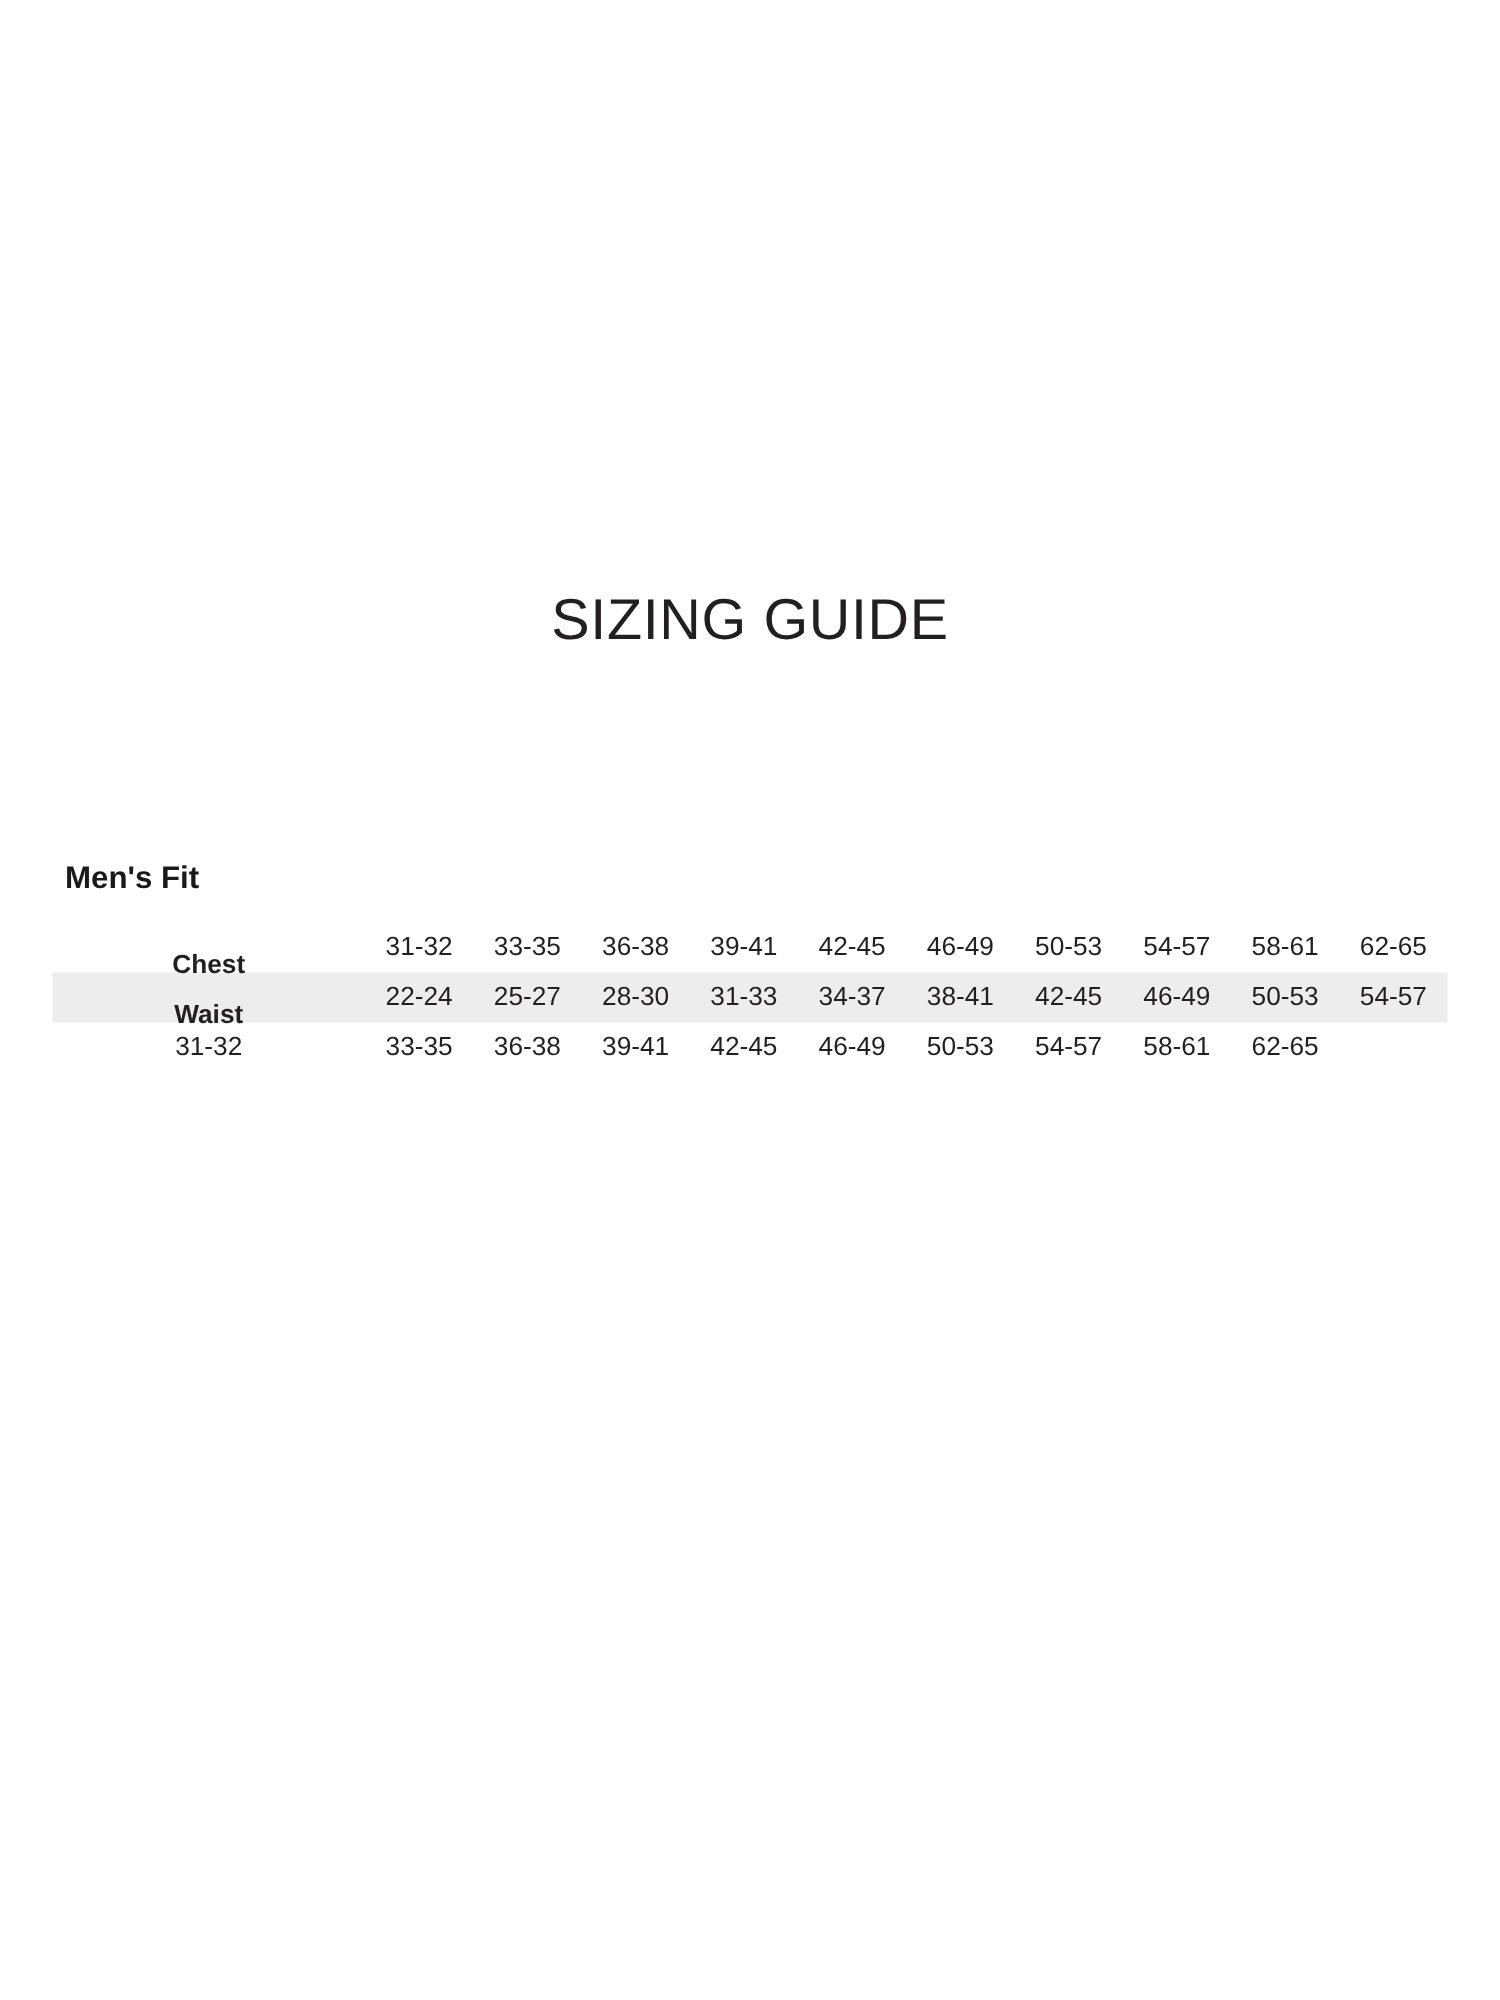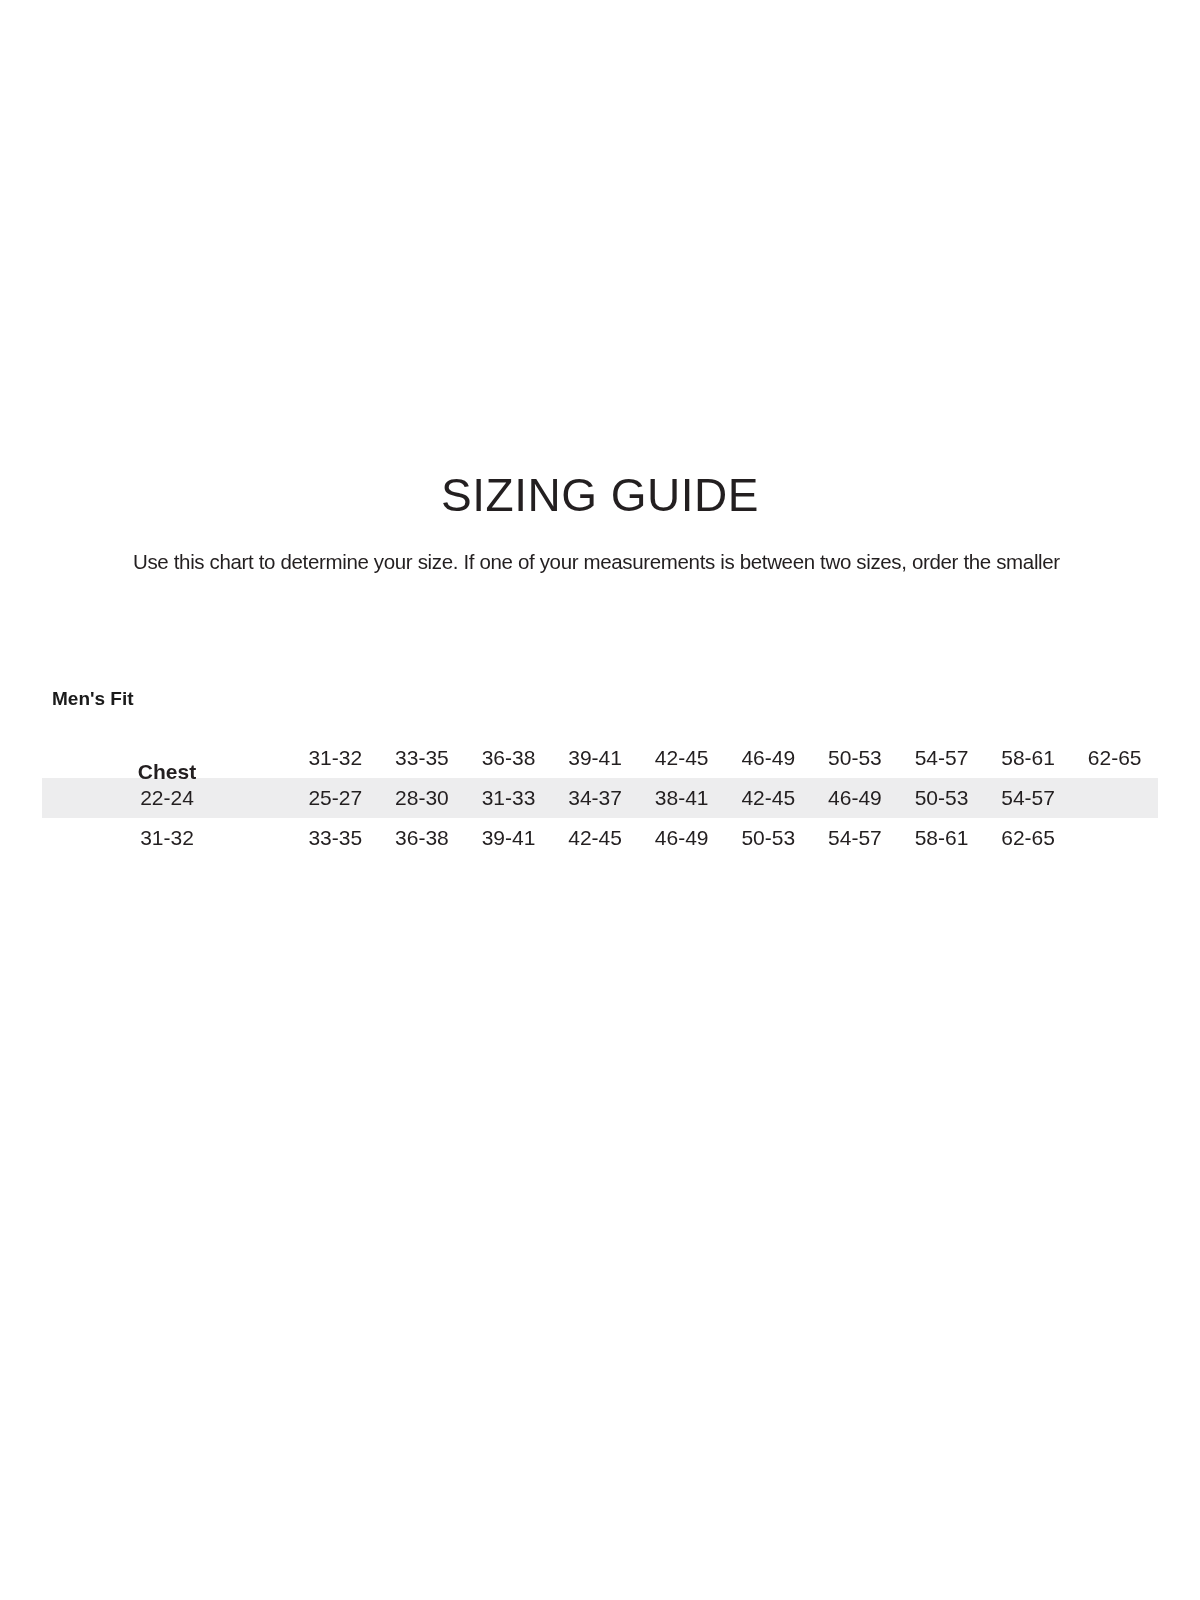--- a/index.html
+++ b/index.html
@@ -35,21 +35,21 @@
     font-size: 20.5px;
     line-height: 32px;
     letter-spacing: -0.35px;
     color: #231F20;
     white-space: nowrap;
   }
   .section-label {
     position: absolute;
     top: 688px;
     left: 52px;
-    font-size: 19px;
+    font-size: 25px;
     font-weight: 700;
     color: #1a1a1a;
   }
   .size-table {
     position: absolute;
     top: 738px;
     left: 42px;
     width: 1116px;
   }
   .t-row {
@@ -84,21 +84,20 @@
   }
 </style>
 </head>
 <body>
 
 <div class="page">
 
   <h1 class="title">SIZING GUIDE</h1>
 
   <div class="intro">
-    <div>Use this chart to determine your size. If one of your measurements is between two sizes, order the smaller</div>
   </div>
 
   <div class="section-label">Men's Fit</div>
 
   <div class="size-table">
 
 
     <div class="t-row t-body-row">
       <div class="cell label-cell">Chest</div>
       <div class="cell">31-32</div>
@@ -107,20 +106,21 @@
       <div class="cell">39-41</div>
       <div class="cell">42-45</div>
       <div class="cell">46-49</div>
       <div class="cell">50-53</div>
       <div class="cell">54-57</div>
       <div class="cell">58-61</div>
       <div class="cell">62-65</div>
     </div>
 
     <div class="t-row t-body-row alt">
+      <div class="cell label-cell">Waist</div>
       <div class="cell">22-24</div>
       <div class="cell">25-27</div>
       <div class="cell">28-30</div>
       <div class="cell">31-33</div>
       <div class="cell">34-37</div>
       <div class="cell">38-41</div>
       <div class="cell">42-45</div>
       <div class="cell">46-49</div>
       <div class="cell">50-53</div>
       <div class="cell">54-57</div>

